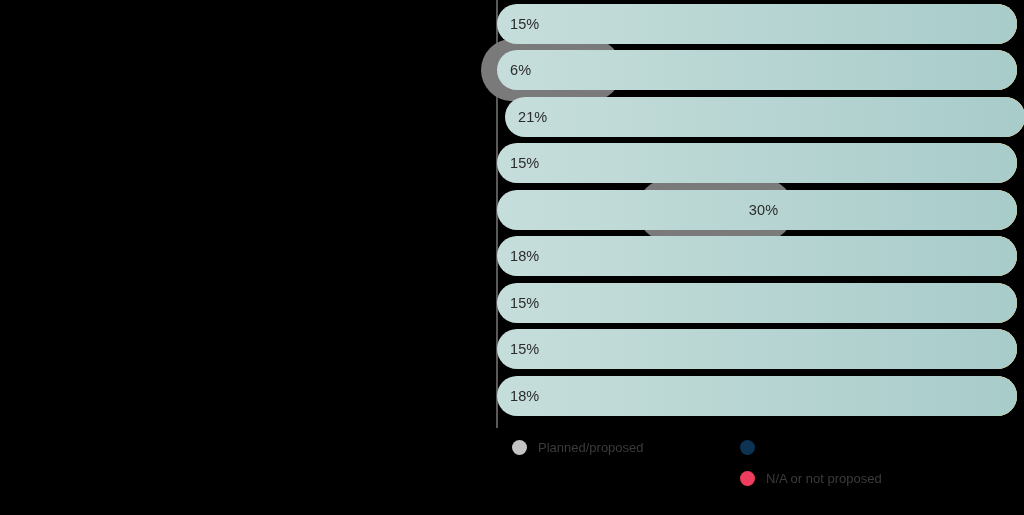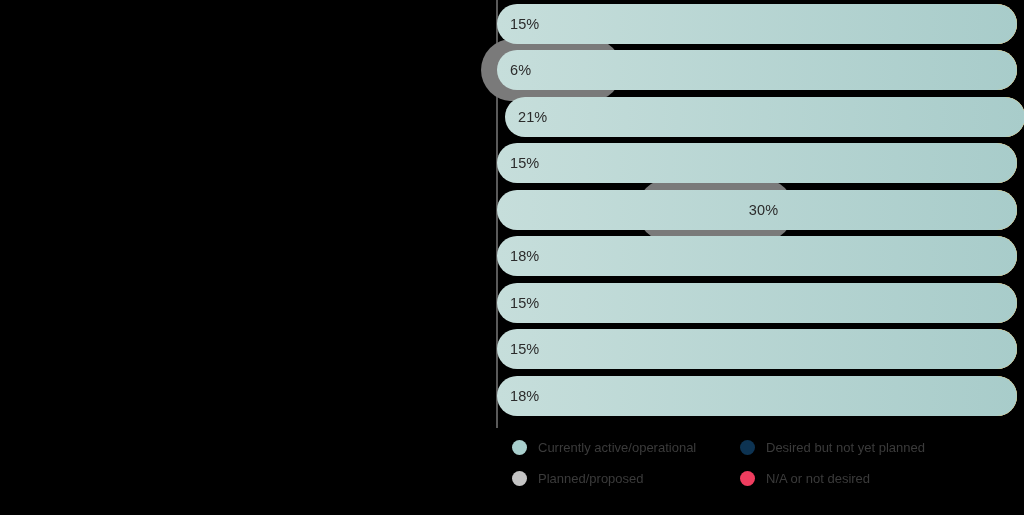--- a/index.html
+++ b/index.html
@@ -246,31 +246,26 @@
         <div class="seg c-active" style="left: 0px; width: 520px; z-index: 10;">
           <span class="val">18%</span>
         </div>
       </div>
     </div>
 </div>
 
 <div id="legend">
   <div class="legend-col" id="legend-col-left">
       <div class="legend-item">
-        <span class="legend-dot" style="background: rgb(169, 207, 205);"></span>
-        <span class="legend-label">Currently active/operational</span>
-      </div>
-      <div class="legend-item">
         <span class="legend-dot" style="background: rgb(196, 196, 196);"></span>
         <span class="legend-label">Planned/proposed</span>
       </div>
     </div>
   <div class="legend-col" id="legend-col-right">
       <div class="legend-item">
         <span class="legend-dot" style="background: rgb(13, 51, 82);"></span>
-        <span class="legend-label">Desired but not yet planned</span>
       </div>
       <div class="legend-item">
         <span class="legend-dot" style="background: rgb(239, 61, 95);"></span>
-        <span class="legend-label">N/A or not desired</span>
+        <span class="legend-label">N/A or not proposed</span>
       </div>
     </div>
 </div>
 
 </body></html>

